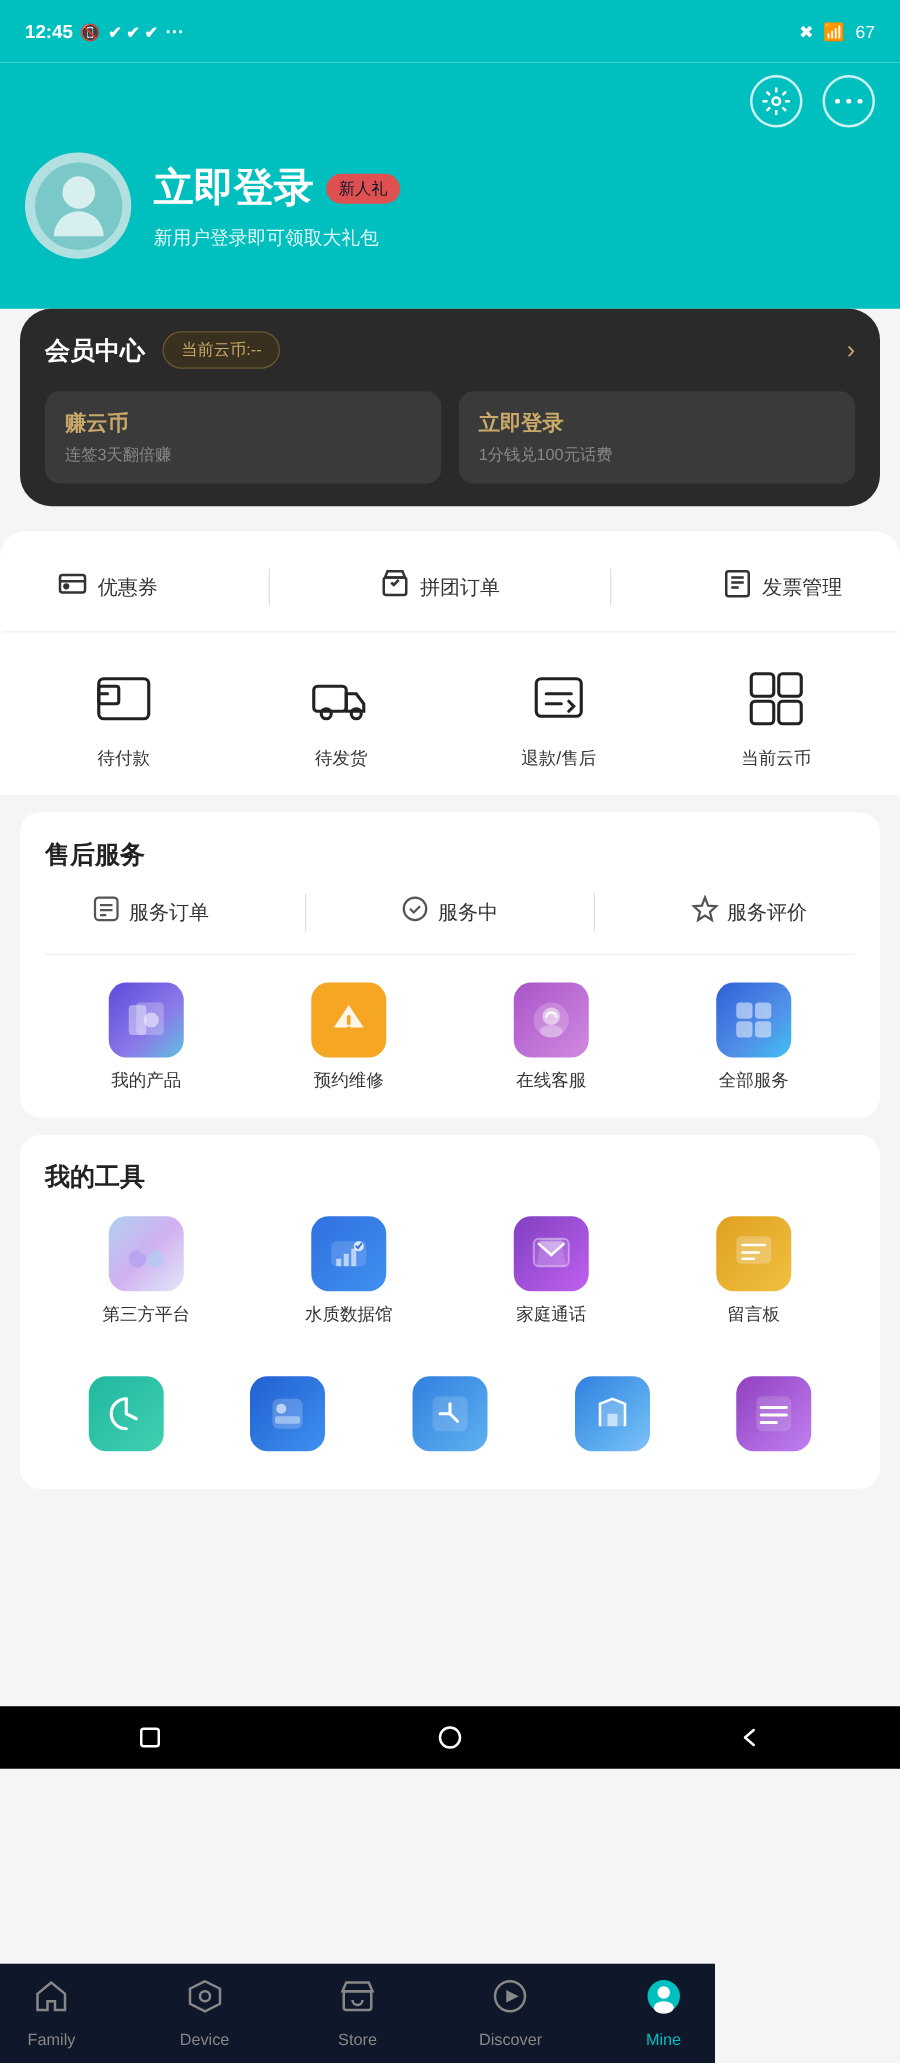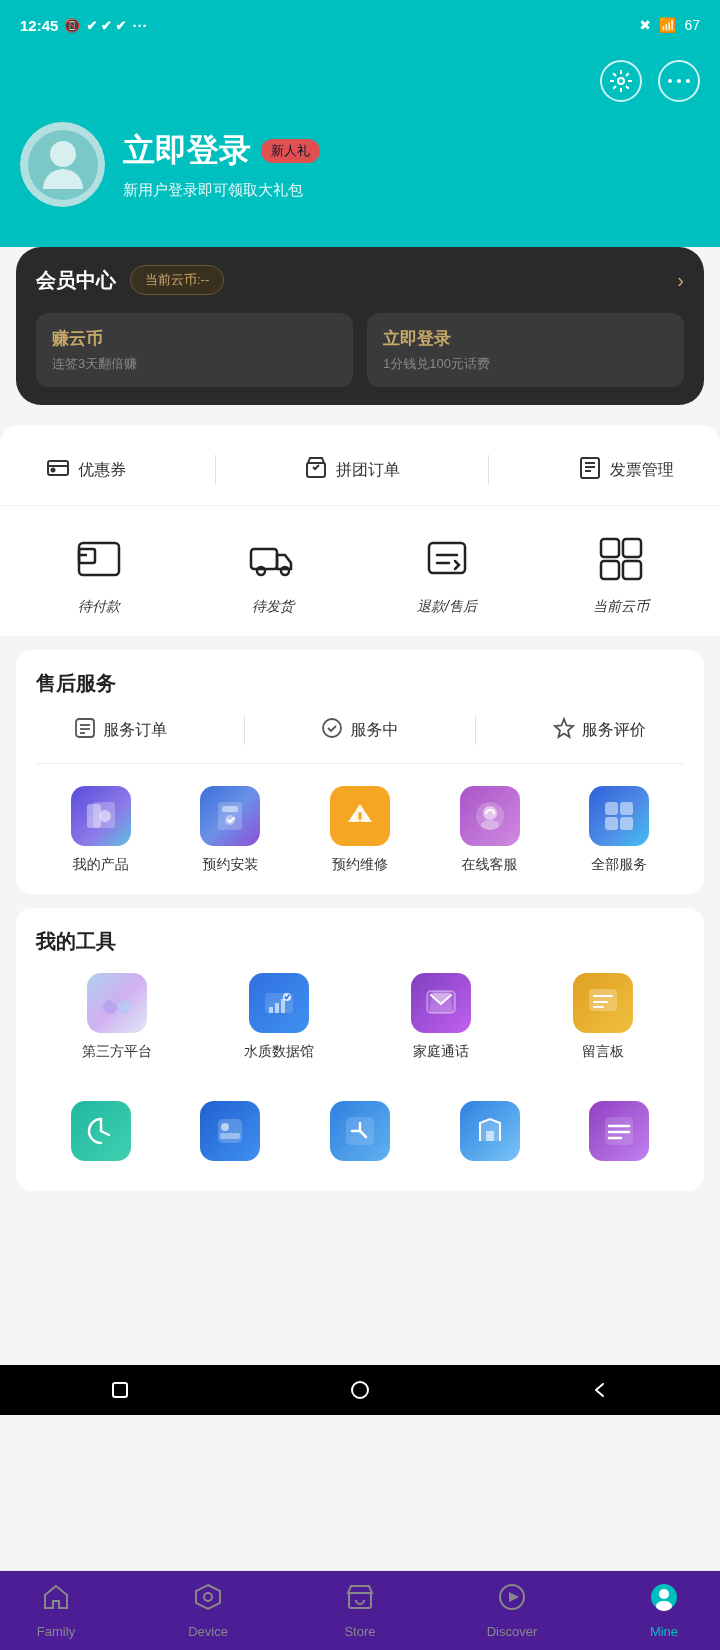--- a/index.html
+++ b/index.html
@@ -245,21 +245,20 @@
       height: 58px;
       display: flex;
       align-items: center;
       justify-content: center;
       font-size: 28px;
     }
     .order-icon-label {
       font-size: 14px;
       color: #333;
       text-align: right;
-      font-style: italic;
     }
 
     
     .section-card {
       background: #fff;
       margin: 14px 16px;
       border-radius: 16px;
       padding: 20px;
     }
     .section-title {
@@ -352,22 +351,22 @@
       justify-content: flex-start;
       padding-top: 10px;
       gap: 0;
     }
 
     
     .bottom-nav {
       position: fixed;
       bottom: 0;
       left: 0;
-      width: 720px;
-      background: #4c1d95;
+      width: 572px;
+      background: #0f172a;
       border-top: 1px solid #e8e8e8;
       display: flex;
       justify-content: space-around;
       align-items: center;
       height: 80px;
       z-index: 100;
       gap: 40px;
     }
     .nav-item {
       display: flex;
@@ -659,31 +658,20 @@
         <div class="service-icon-img my-product-icon">
           <svg width="36" height="36" viewBox="0 0 36 36" fill="none">
             <rect x="4" y="6" width="14" height="24" rx="3" fill="rgba(255,255,255,0.4)"></rect>
             <rect x="10" y="4" width="22" height="26" rx="3" fill="rgba(255,255,255,0.25)"></rect>
             <circle cx="22" cy="18" r="6" fill="rgba(255,255,255,0.5)"></circle>
           </svg>
         </div>
         <span class="service-icon-label">我的产品</span>
       </div>
       <div class="service-icon-item">
-        <div class="service-icon-img appointment-install-icon">
-          <svg width="36" height="36" viewBox="0 0 36 36" fill="none">
-            <rect x="6" y="4" width="24" height="28" rx="3" fill="rgba(255,255,255,0.2)"></rect>
-            <rect x="10" y="8" width="16" height="6" rx="2" fill="rgba(255,255,255,0.5)"></rect>
-            <circle cx="18" cy="22" r="5" fill="rgba(255,255,255,0.4)"></circle>
-            <path d="M16 22l2 2 4-4" stroke="white" stroke-width="2" stroke-linecap="round"></path>
-          </svg>
-        </div>
-        <span class="service-icon-label">预约安装</span>
-      </div>
-      <div class="service-icon-item">
         <div class="service-icon-img appointment-repair-icon">
           <svg width="36" height="36" viewBox="0 0 36 36" fill="none">
             <path d="M18 6L6 24h24L18 6z" fill="rgba(255,255,255,0.9)"></path>
             <rect x="16.5" y="14" width="3" height="8" rx="1.5" fill="#f5a623"></rect>
             <circle cx="18" cy="24.5" r="1.5" fill="#f5a623"></circle>
           </svg>
         </div>
         <span class="service-icon-label">预约维修</span>
       </div>
       <div class="service-icon-item">

